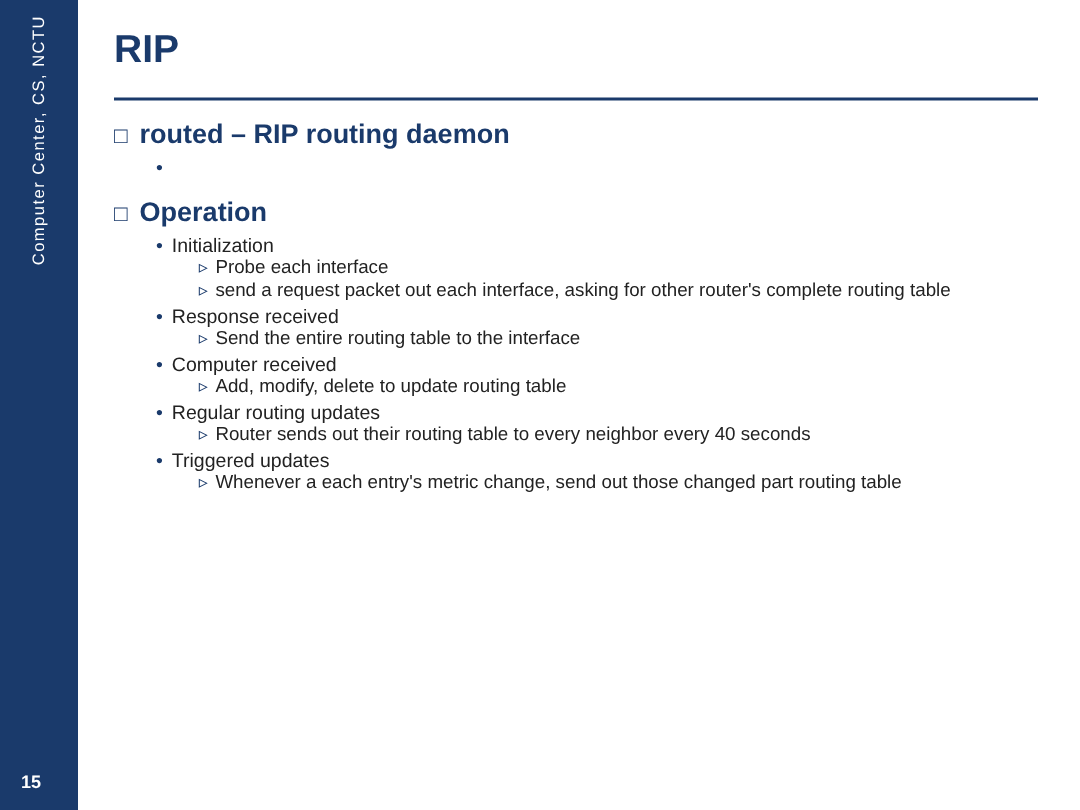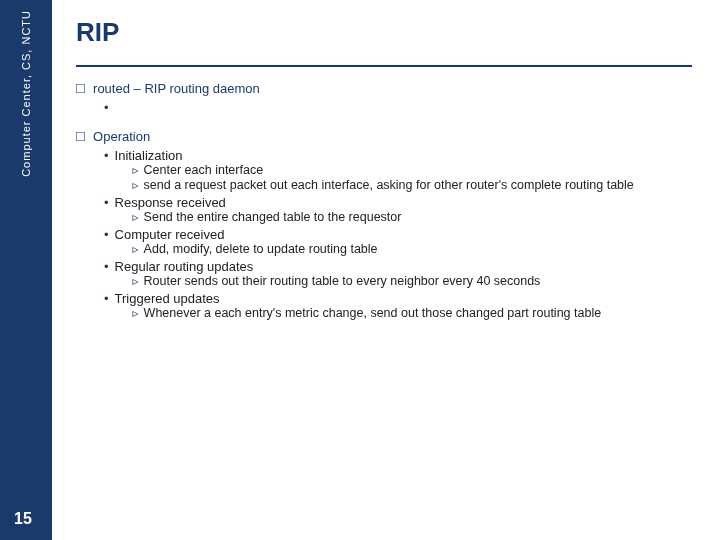--- a/index.html
+++ b/index.html
@@ -79,22 +79,22 @@
     }
 
     .q-bullet {
       color: #1a3a6b;
       font-size: 15px;
       font-weight: bold;
       flex-shrink: 0;
     }
 
     .section-title {
-      font-size: 13px;
-      font-weight: normal;
+      font-size: 18px;
+      font-weight: bold;
       color: #1a3a6b;
     }
 
     .bullet-list {
       margin-left: 28px;
       list-style: none;
     }
 
     .bullet-list li {
       font-size: 13px;
@@ -129,21 +129,21 @@
       color: #1a3a6b;
       font-size: 12px;
       flex-shrink: 0;
     }
 
     .page-number {
       position: absolute;
       bottom: 12px;
       left: 14px;
       color: #ffffff;
-      font-size: 16px;
+      font-size: 12px;
       font-weight: bold;
     }
   </style>
 </head>
 <body>
 
 <div class="sidebar">
   <div class="sidebar-text">Computer Center, CS, NCTU</div>
   <div class="page-number">15</div>
 </div>
@@ -174,38 +174,38 @@
     </div>
     <ul class="bullet-list">
 
       <li>
         <span class="bullet-dot">•</span>
         <div>
           <span>Initialization</span>
           <ul class="sub-list">
             <li>
               <span class="arrow">▹</span>
-              <span>Center each interface</span>
+              <span>Probe each interface</span>
             </li>
             <li>
               <span class="arrow">▹</span>
               <span>send a request packet out each interface, asking for other router's complete routing table</span>
             </li>
           </ul>
         </div>
       </li>
 
       <li>
         <span class="bullet-dot">•</span>
         <div>
           <span>Response received</span>
           <ul class="sub-list">
             <li>
               <span class="arrow">▹</span>
-              <span>Send the entire changed table to the requestor</span>
+              <span>Send the entire routing table to the interface</span>
             </li>
           </ul>
         </div>
       </li>
 
       <li>
         <span class="bullet-dot">•</span>
         <div>
           <span>Computer received</span>
           <ul class="sub-list">

